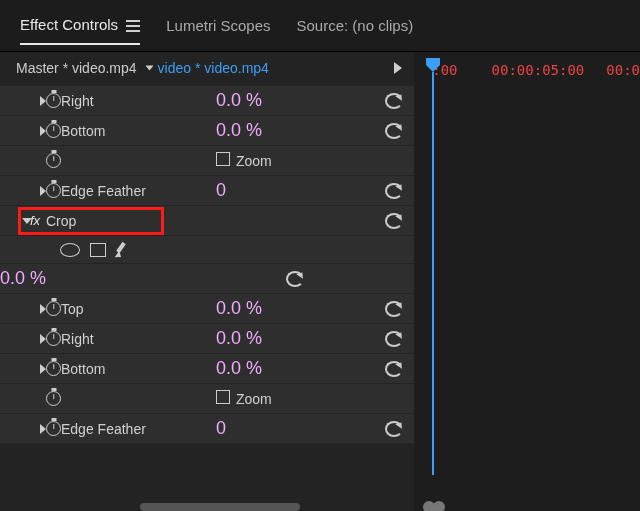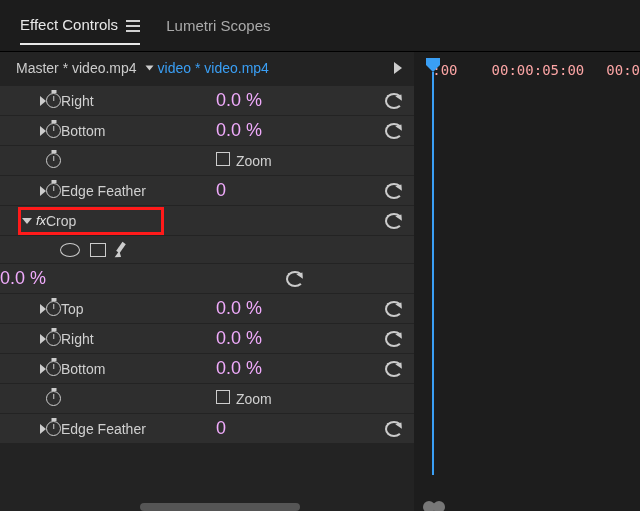--- a/index.html
+++ b/index.html
@@ -131,21 +131,21 @@
     border-left:4px solid transparent;
     border-right:4px solid transparent;
     border-bottom:5px solid #ccc;
     transform: rotate(35deg);
   }
   .effect-header {
     position: relative;
   }
   .fx {
     font-style: italic; font-size: 13px; color: #e8e8e8;
-    width: 16px; display:inline-block;text-align:right;
+    width: 16px; display:inline-block;
   }
   .highlight-box {
     position: absolute;
     left: 18px; width: 146px; height: 28px;
     border: 3px solid #ff1a1a;
     pointer-events: none;
   }
   .mask-row {
     height: 28px; background:#2e2e2e;
     display:flex; align-items:center; gap:10px;
@@ -174,21 +174,21 @@
     transform: rotate(-55deg);
   }
   .bottom-fill {
     position:absolute; left:0; right:0; bottom:0;
     height: 40px; background:#232323;
   }
   
   .tc-row {
     display:flex; gap: 8px;
     padding: 10px 0 0 18px;
-    color: #fca5a5; font-size: 14px;
+    color: #ef4444; font-size: 14px;
     font-family: monospace;
     white-space: nowrap;
   }
   .playhead-marker {
     position:absolute; top:6px; left:12px;
     width: 14px; height: 14px;
   }
   .playhead-marker svg { display:block; }
   .playline {
     position:absolute; top:20px; bottom: 44px; left:18px;
@@ -215,20 +215,21 @@
 <div class="tabs">
   <span class="tab active">
     <span>Effect Controls</span>
     <span class="hamburger">
         <span></span>
         <span></span>
         <span></span>
       </span>
   </span>
   <span class="tab">Lumetri Scopes</span>
+  <span class="tab">Source: (no clips)</span>
 </div>
 
 <div class="split">
   <div class="left">
     <div class="master-row">
       <span>Master * video.mp4</span>
       <span class="chev-small"></span>
       <span class="clip-link">video * video.mp4</span>
       <span class="play-tri"></span>
     </div>

